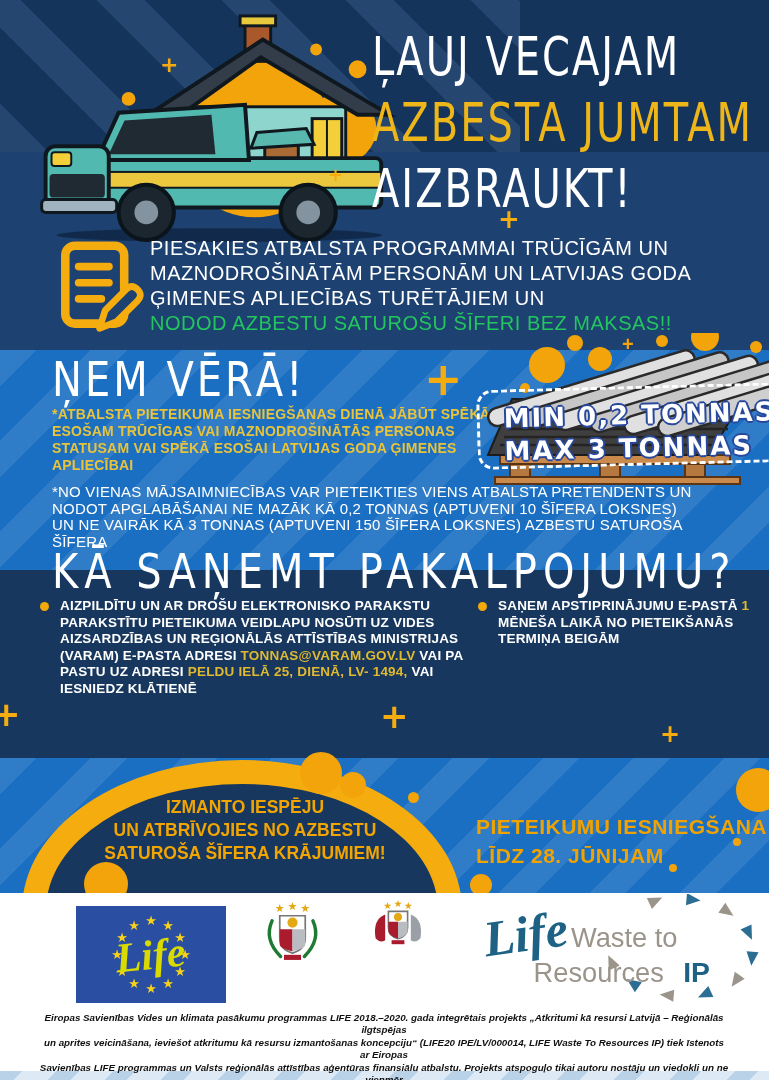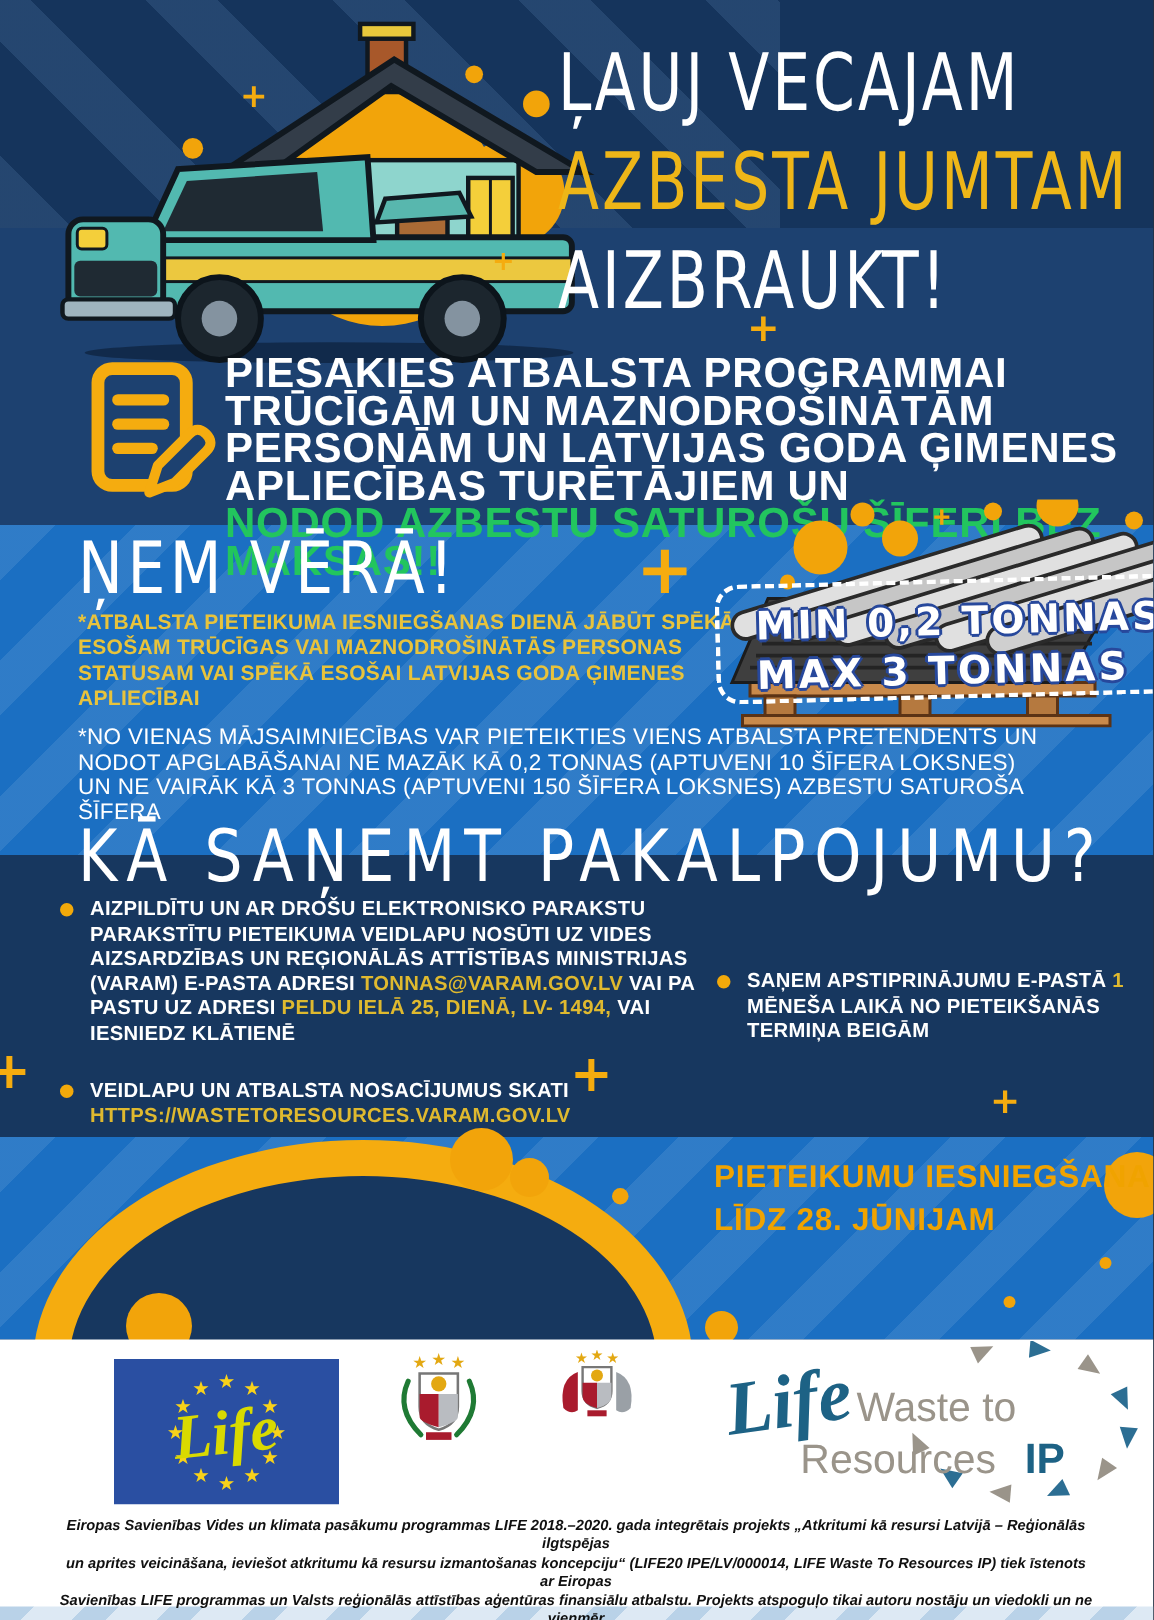--- a/index.html
+++ b/index.html
@@ -21,30 +21,30 @@
   .band-bottom-strip{top:1071px;height:9px;z-index:6;
     background:repeating-linear-gradient(135deg,#b9d2e8 0 16px,#dde9f4 16px 40px);}
   
   .hand{font-family:"DejaVu Sans",sans-serif;font-weight:400;color:#fff;
         transform-origin:left top;white-space:nowrap;}
   .title-line{font-size:40px;letter-spacing:2px;transform:scaleY(1.32);}
   .t-yellow{color:#eeb618;}
   .nem-heading{font-size:40px;letter-spacing:3px;transform:scaleY(1.2);}
   .ka-heading{font-size:40px;letter-spacing:6px;transform:scaleY(1.2);z-index:2;}
   
-  .intro-text{left:150px;top:236px;width:606px;font-size:28px;font-weight:bold;
+  .intro-text{left:150px;top:236px;width:606px;font-size:20px;font-weight:normal;
               line-height:25px;letter-spacing:.5px;color:#fff;}
   .intro-yellow{display:block;color:#22c55e;}
   .note-body{left:52px;top:406px;width:448px;font-size:14px;font-weight:bold;
              line-height:17px;letter-spacing:.2px;color:#e8c33c;}
   .household{left:52px;top:484px;width:640px;font-size:15px;font-weight:normal;
              line-height:16.5px;letter-spacing:.2px;color:#fff;}
   .col{font-size:13.5px;font-weight:bold;line-height:16.5px;letter-spacing:.2px;color:#fff;}
   .col-left{left:40px;top:598px;width:432px;}
-  .col-right{left:478px;top:598px;width:274px;margin-top:48px;}
+  .col-right{left:478px;top:598px;width:274px;}
   .bullet{position:relative;padding-left:20px;margin-bottom:22px;}
   .col-right .bullet{margin-bottom:28px;}
   .bdot{position:absolute;left:0;top:4px;width:9px;height:9px;border-radius:50%;background:#f2a90a;}
   .yl{color:#dfb92f;}
   .blk{display:block;}
   .ml{white-space:pre-line;}
   
   .plus{position:absolute;color:#f5ac0f;font-weight:bold;font-family:"DejaVu Sans",sans-serif;z-index:1;}
   .ydot{position:absolute;border-radius:50%;background:#f2a40a;z-index:1;}
   
@@ -53,21 +53,21 @@
     padding:10px 0 0 24px;box-sizing:border-box;transform:rotate(-1.5deg);}
   .limit-line{font-size:26px;font-weight:bold;color:#fff;letter-spacing:2px;line-height:33px;
     font-family:"DejaVu Sans",sans-serif;white-space:nowrap;
     text-shadow:-2px 0 #27489c,2px 0 #27489c,0 -2px #27489c,0 2px #27489c,
                 -1px -1px #27489c,1px 1px #27489c,-1px 1px #27489c,1px -1px #27489c;}
   
   .promo-ring{left:22px;top:760px;width:440px;height:300px;border-radius:50%;
     border:24px solid #f5ac0f;background:#17375f;box-sizing:border-box;z-index:1;}
   .promo-message{left:70px;top:796px;width:350px;text-align:center;font-size:17.5px;
     font-weight:bold;line-height:23px;color:#f2a500;z-index:2;}
-  .deadline{left:476px;top:770px;font-size:21px;font-weight:bold;line-height:29px;
+  .deadline{left:476px;top:812px;font-size:21px;font-weight:bold;line-height:29px;
     color:#f0a300;letter-spacing:.5px;z-index:2;}
   
   .caption{position:absolute;text-align:center;color:#3a3a3a;font-size:12px;line-height:15px;z-index:7;}
   .fineprint{left:38px;top:1012px;width:692px;text-align:center;font-size:9.8px;
     font-style:italic;font-weight:bold;line-height:12.4px;color:#101010;z-index:7;}
   svg{display:block;}
   .z1{z-index:1;} .z2{z-index:2;} .z7{z-index:7;}
 </style>
 </head>
 <body>
@@ -172,25 +172,20 @@
 
   <div class="abs household z1">*NO VIENAS MĀJSAIMNIECĪBAS VAR PIETEIKTIES VIENS ATBALSTA PRETENDENTS UN NODOT APGLABĀŠANAI NE MAZĀK KĀ 0,2 TONNAS (APTUVENI 10 ŠĪFERA LOKSNES) UN NE VAIRĀK KĀ 3 TONNAS (APTUVENI 150 ŠĪFERA LOKSNES) AZBESTU SATUROŠA ŠĪFERA</div>
 
   <div class="abs hand ka-heading" style="left:52px;top:544px;">KĀ SAŅEMT PAKALPOJUMU?</div>
 
   <div class="abs col col-left z1">
     <div class="bullet">
       <span class="bdot"></span>
       <span>AIZPILDĪTU UN AR DROŠU ELEKTRONISKO PARAKSTU PARAKSTĪTU PIETEIKUMA VEIDLAPU NOSŪTI UZ VIDES AIZSARDZĪBAS UN REĢIONĀLĀS ATTĪSTĪBAS MINISTRIJAS (VARAM) E-PASTA ADRESI </span><span class="yl">TONNAS@VARAM.GOV.LV</span><span> VAI PA PASTU UZ ADRESI </span><span class="yl">PELDU IELĀ 25, DIENĀ, LV- 1494,</span><span> VAI IESNIEDZ KLĀTIENĒ</span>
     </div>
-    <div class="bullet">
-      <span class="bdot"></span>
-      <span>VEIDLAPU UN ATBALSTA NOSACĪJUMUS SKATI</span>
-      <span class="yl blk">HTTPS://WASTETORESOURCES.VARAM.GOV.LV</span>
-    </div>
   </div>
 
   <div class="abs col col-right z1">
     <div class="bullet">
       <span class="bdot"></span>
       <span>SAŅEM APSTIPRINĀJUMU E-PASTĀ </span><span class="yl">1</span><span> MĒNEŠA LAIKĀ NO PIETEIKŠANĀS TERMIŅA BEIGĀM</span>
     </div>
   </div>
 
   <div class="plus" style="left:-8px;top:694px;font-size:34px;">+</div>
@@ -200,20 +195,23 @@
   <div class="abs promo-ring"></div>
   <div class="ydot" style="left:300px;top:752px;width:42px;height:42px;"></div>
   <div class="ydot" style="left:340px;top:772px;width:26px;height:26px;"></div>
   <div class="ydot" style="left:408px;top:792px;width:11px;height:11px;"></div>
   <div class="ydot" style="left:736px;top:768px;width:44px;height:44px;"></div>
   <div class="ydot" style="left:733px;top:838px;width:8px;height:8px;"></div>
   <div class="ydot" style="left:669px;top:864px;width:8px;height:8px;"></div>
   <div class="ydot" style="left:84px;top:862px;width:44px;height:44px;"></div>
   <div class="ydot" style="left:470px;top:874px;width:22px;height:22px;"></div>
 
+  <div class="abs promo-message ml">IZMANTO IESPĒJU
+UN ATBRĪVOJIES NO AZBESTU
+SATUROŠA ŠĪFERA KRĀJUMIEM!</div>
   <div class="abs deadline ml">PIETEIKUMU IESNIEGŠANA
 LĪDZ 28. JŪNIJAM</div>
 
   <div class="band band-white"></div>
   <div class="band band-bottom-strip"></div>
 
   <svg class="abs z7" style="left:76px;top:906px;" width="150" height="97" viewBox="0 0 150 97">
     <rect x="0" y="0" width="150" height="97" fill="#2a4fa2"></rect>
     <g font-size="13" fill="#f8d21a" text-anchor="middle" font-family="DejaVu Sans,sans-serif">
       <text x="109" y="53">★</text>

